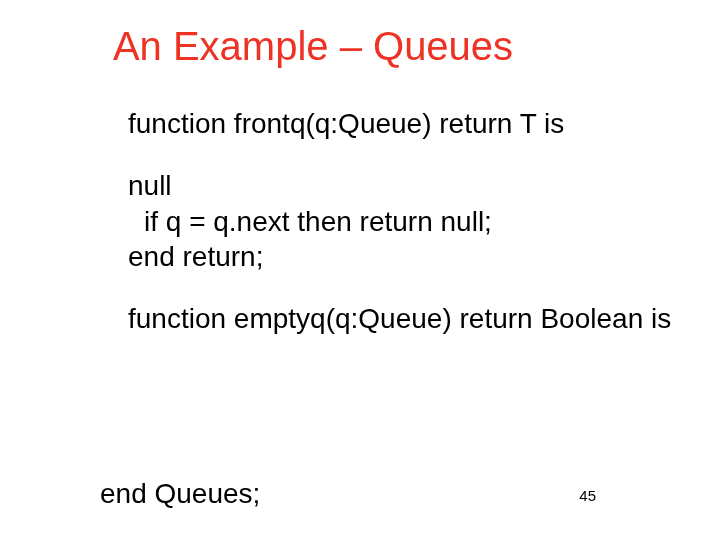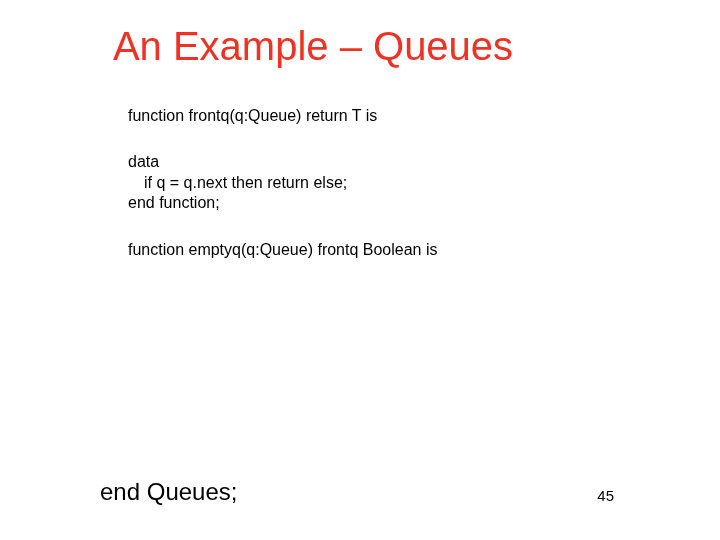--- a/index.html
+++ b/index.html
@@ -26,68 +26,68 @@
     color: #ee3224;
     font-size: 40px;
     font-weight: 400;
   }
   .body {
     position: absolute;
     top: 106px;
     left: 128px;
     width: 540px;
     color: #000000;
-    font-size: 16px;
+    font-size: 28px;
     line-height: 1.28;
   }
   .para {
     margin-bottom: 26px;
   }
   .line {
     white-space: nowrap;
   }
   .indent {
     padding-left: 16px;
   }
   .end-line {
     position: absolute;
     left: 100px;
     top: 478px;
     color: #000000;
-    font-size: 24px;
+    font-size: 28px;
   }
   .page-num {
     position: absolute;
-    right: 12px;
+    right: 30px;
     bottom: 36px;
     color: #000000;
     font-size: 15px;
   }
 </style>
 </head>
 <body>
 
 <div class="slide">
 
   <div class="title">An Example – Queues</div>
 
   <div class="body">
 
     <div class="para">
       <div class="line">function frontq(q:Queue) return T is</div>
     </div>
 
     <div class="para">
-      <div class="line">data</div>
-      <div class="line indent">if q = q.next then return else;</div>
-      <div class="line">end function;</div>
+      <div class="line">null</div>
+      <div class="line indent">if q = q.next then return null;</div>
+      <div class="line">end return;</div>
     </div>
 
     <div class="para">
-      <div class="line">function emptyq(q:Queue) frontq Boolean is</div>
+      <div class="line">function emptyq(q:Queue) return Boolean is</div>
     </div>
 
   </div>
 
   <div class="end-line">end Queues;</div>
 
   <div class="page-num">45</div>
 
 </div>
 

